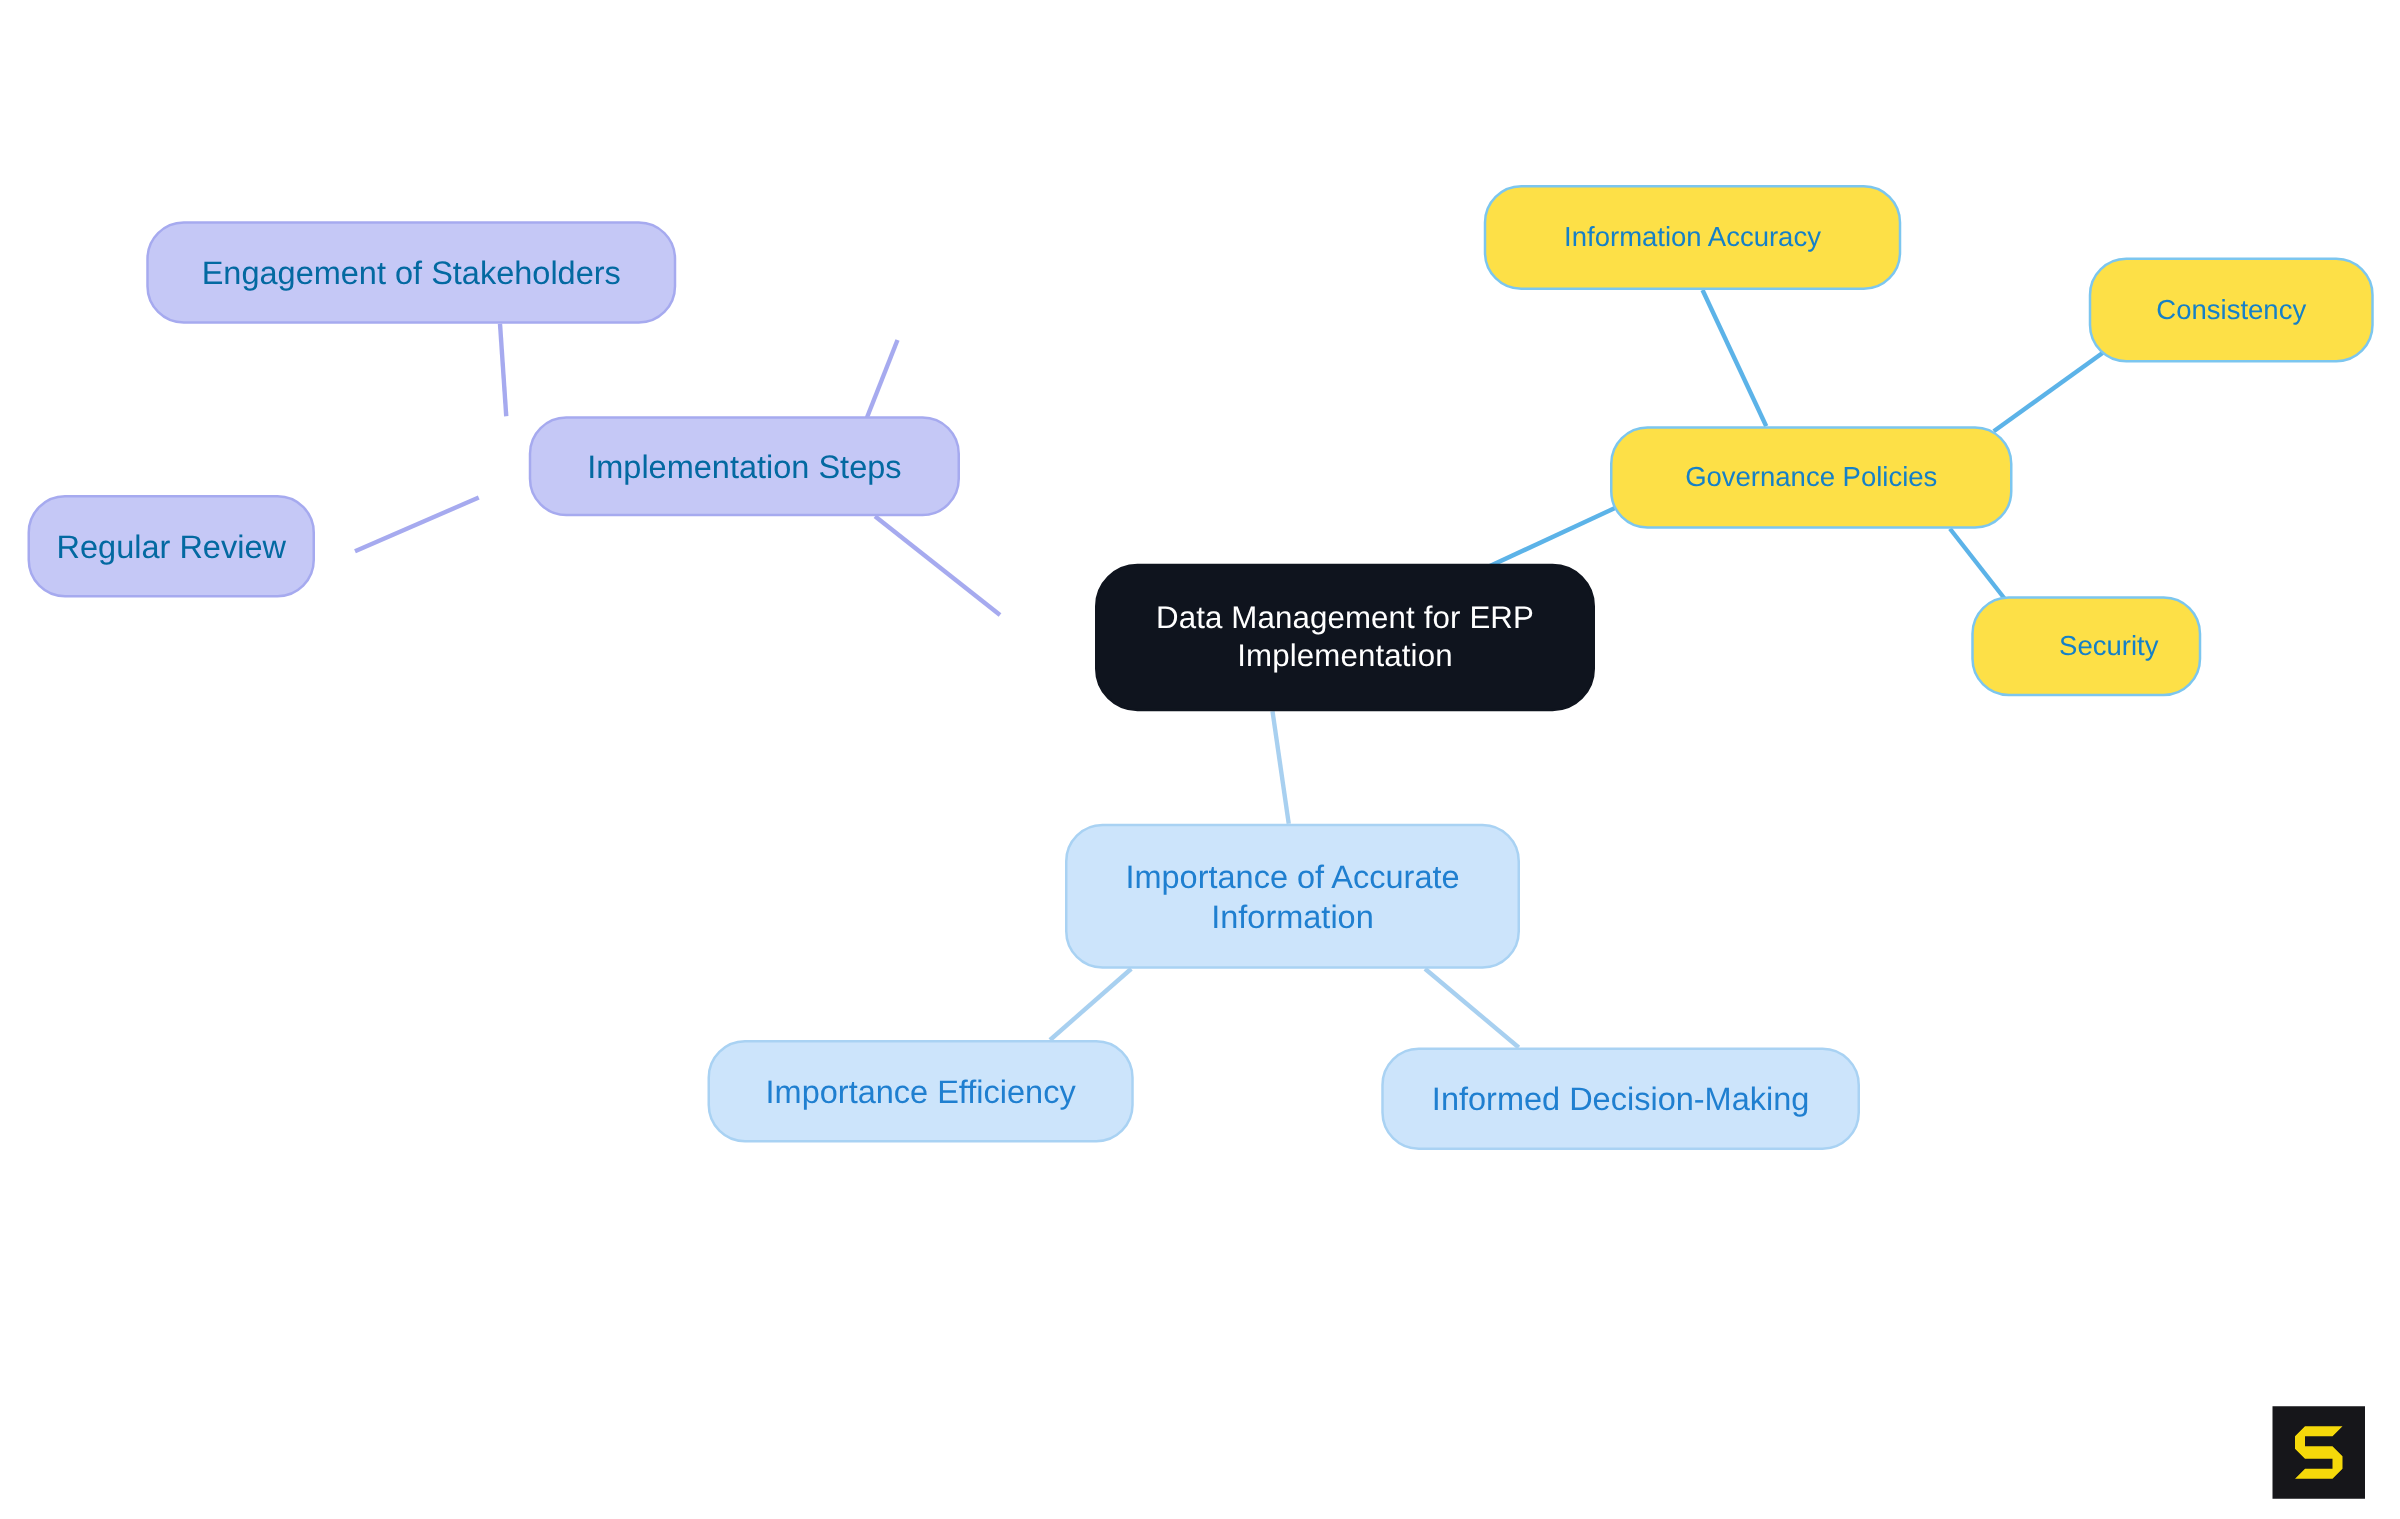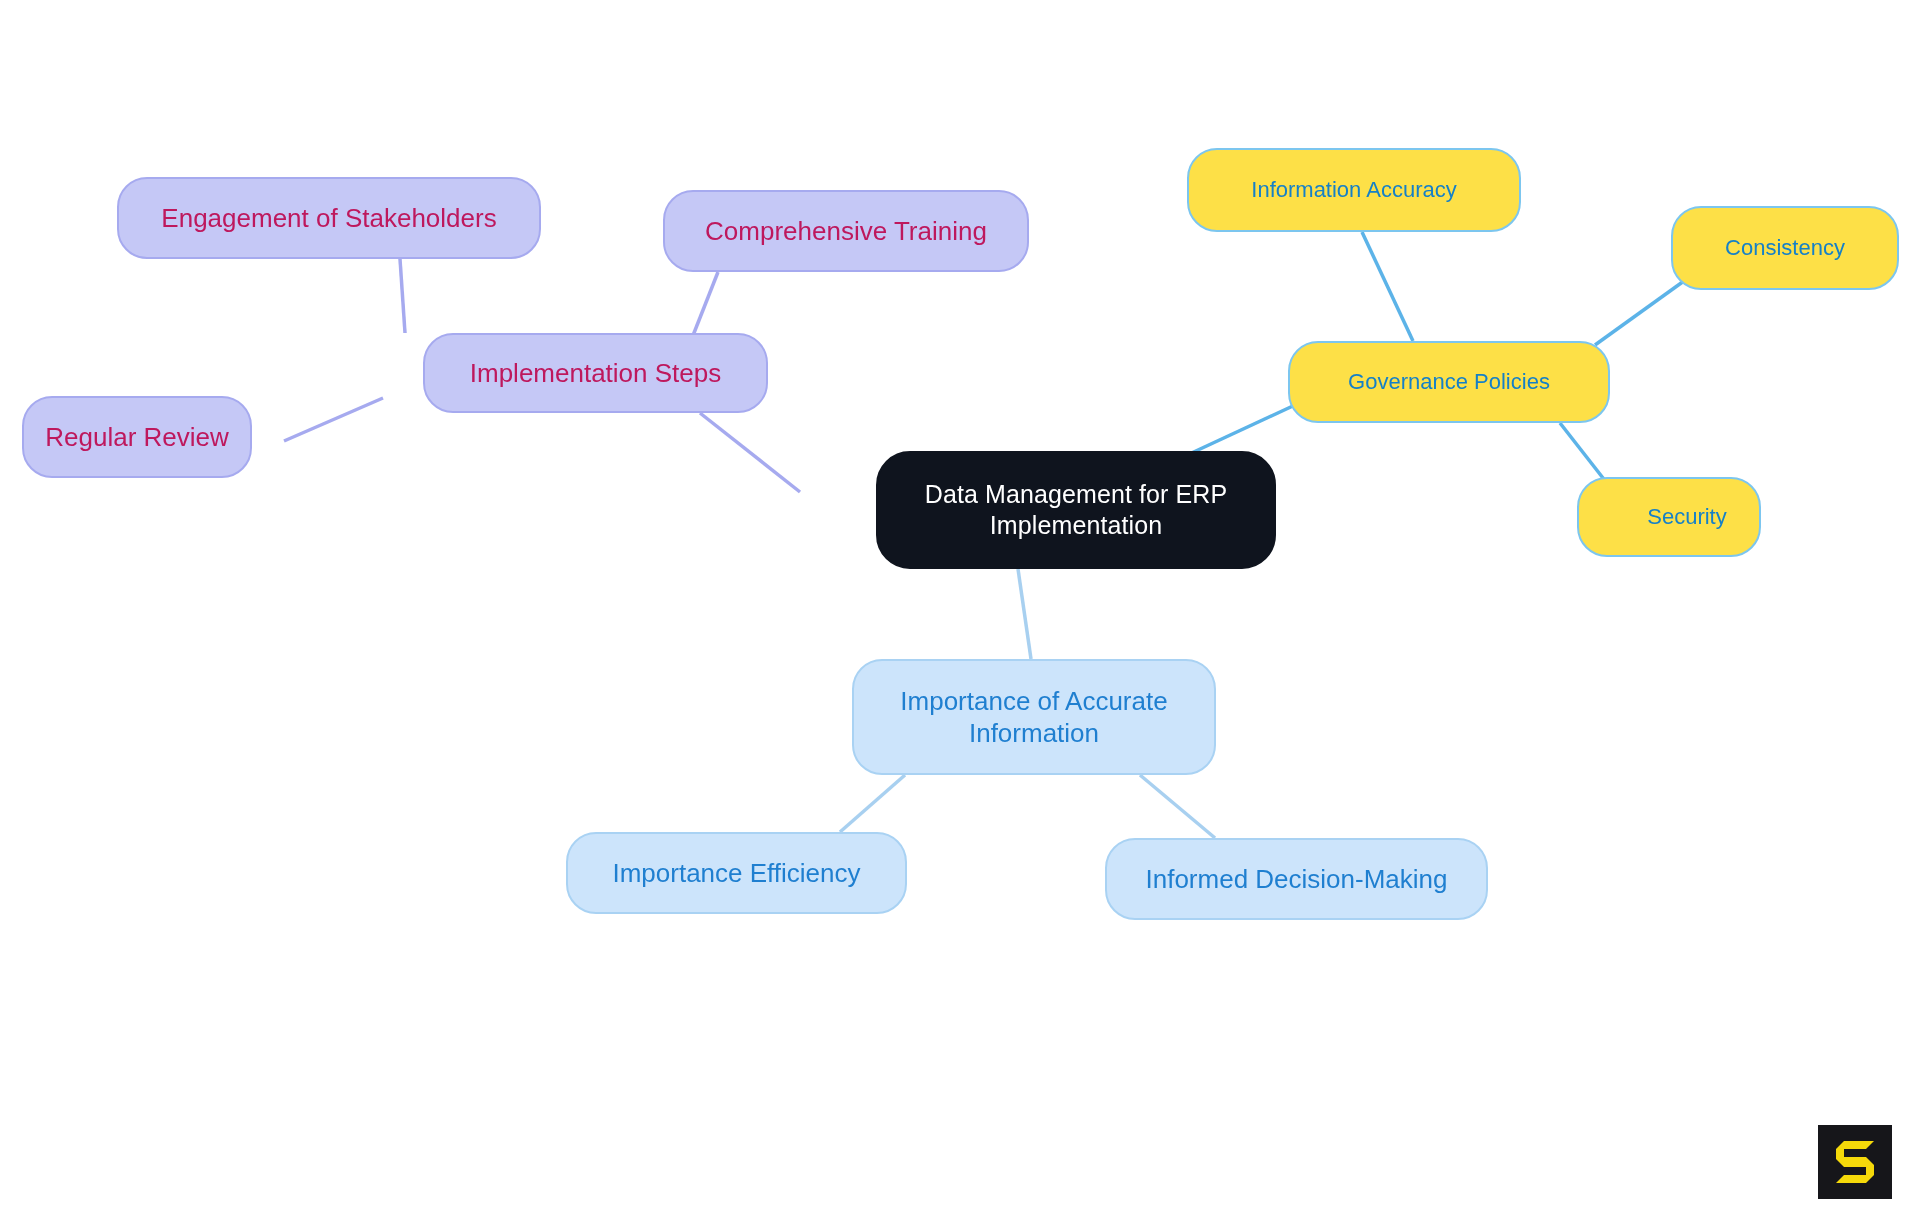--- a/index.html
+++ b/index.html
@@ -44,21 +44,21 @@
     background: #0f141e;
     border-color: #0f141e;
     color: #ffffff;
     font-size: 25px;
     border-radius: 34px;
     letter-spacing: 0.1px;
   }
   .node.purple {
     background: #c5c8f6;
     border-color: #a6aaef;
-    color: #be185d;
+    color: #0369a1;
     font-size: 26px;
   }
   .node.blue {
     background: #fde047;
     border-color: #7cc6ef;
     color: #1580c8;
     font-size: 22px;
   }
   .node.paleblue {
     background: #cce4fb;
@@ -99,21 +99,20 @@
     <line x1="1140" y1="775" x2="1215" y2="838" stroke="#a8d0f0" stroke-width="3.5"></line>
   </svg>
 
   <div class="node root" style="left:844px; top:451px; width:400px; height:118px;margin-left:32px;">Data Management for ERP
 Implementation</div>
 
   <div class="node purple" style="left:383px; top:333px; width:345px; height:80px;margin-left:40px;">Implementation Steps</div>
 
   <div class="node purple" style="left:117px; top:177px; width:424px; height:82px;">Engagement of Stakeholders</div>
 
-  <div class="node purple" style="left:663px; top:190px; width:366px; height:82px;">Comprehensive Training</div>
 
   <div class="node purple" style="left:22px; top:396px; width:230px; height:82px;">Regular Review</div>
 
   <div class="node blue" style="left:1288px; top:341px; width:322px; height:82px;">Governance Policies</div>
 
   <div class="node blue" style="left:1187px; top:148px; width:334px; height:84px;">Information Accuracy</div>
 
   <div class="node blue" style="left:1671px; top:206px; width:228px; height:84px;">Consistency</div>
 
   <div class="node blue" style="left:1577px; top:477px; width:184px; height:80px;padding-left:36px;">Security</div>

